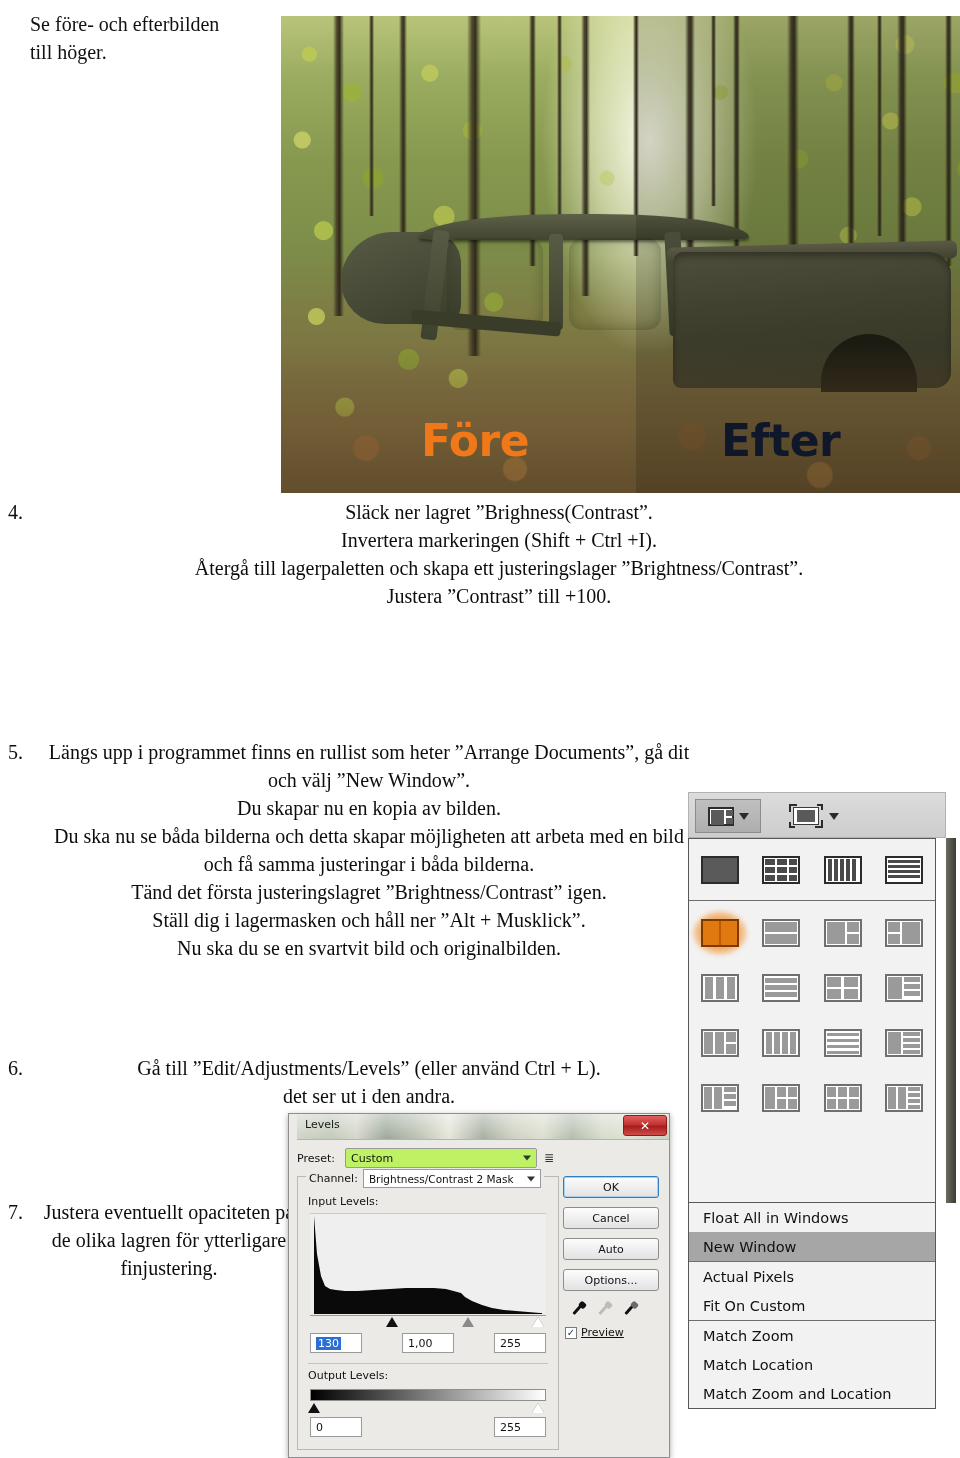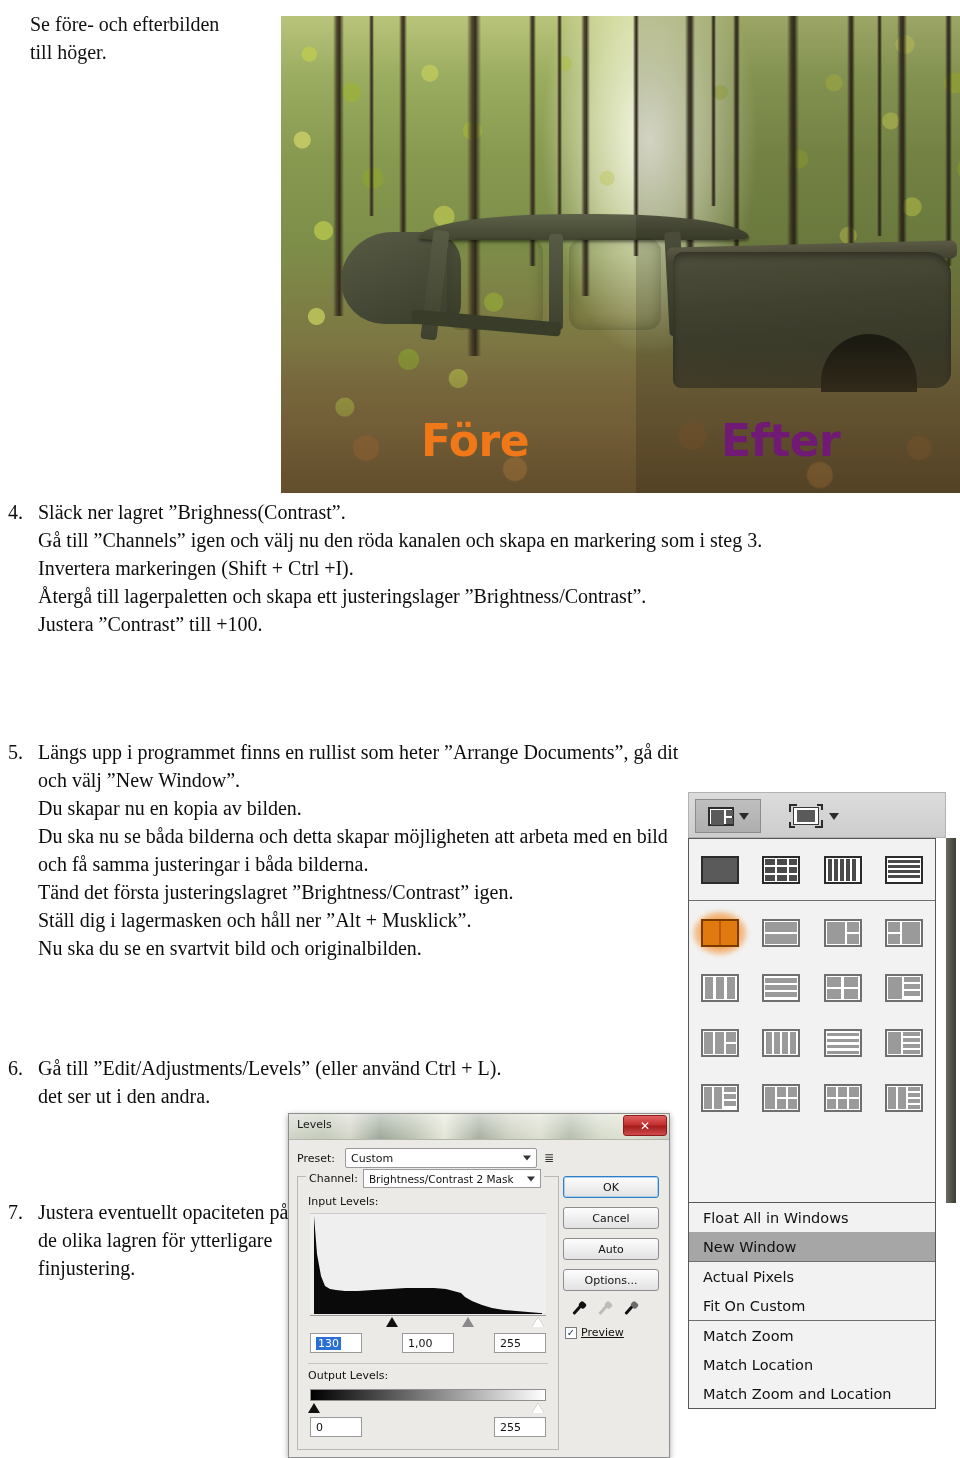--- a/index.html
+++ b/index.html
@@ -137,21 +137,21 @@
   #label-efter { left:440px; }
 
   
   .steps {
     position:absolute; left:0; top:498px; width:960px;
     font-size:20px; line-height:1.40; color:#0d0d0d;
   }
   .step { position:relative; display:flex; margin-bottom:2px; }
   .step-num { width:38px; flex:0 0 38px; text-align:left; padding-left:8px; }
   .step-body { flex:1; }
-  .step-line { display:block; white-space:pre-wrap; }
+  .step-line { display:block; white-space:pre-wrap;text-align:center; }
 
   #step4 { position:absolute; left:0; top:0; width:960px; }
   #step5 { position:absolute; left:0; top:240px; width:700px; }
   #step6 { position:absolute; left:0; top:556px; width:700px; }
   #step7 { position:absolute; left:0; top:700px; width:300px; }
 
   #step5 .step-body, #step6 .step-body, #step7 .step-body { width:640px; }
   #step6 .step-body { width:640px; }
   #step7 .step-body { width:250px; }
 
@@ -162,20 +162,21 @@
     background:#eceae6;
     border:1px solid #8e8e8e;
     box-shadow:0 2px 6px rgba(0,0,0,.35);
   }
   #levels-titlebar {
     height:26px; position:relative;
     background:
       linear-gradient(90deg,#c9cdbe 0%,#b9c3b0 9%,#cfd0c2 16%,#8e9b8a 24%,#b4bca9 33%,#e0e2d2 41%,#9aa493 50%,#c6c9b8 58%,#d6dac8 66%,#aab4a2 74%,#cfd6c2 82%,#d9dcca 90%,#c2c9b6 100%);
     filter:blur(0px);
     border-bottom:1px solid #b5b5b0;
+    margin-left:8px;
   }
   #levels-titlebar::after{
     content:""; position:absolute; inset:0;
     background:linear-gradient(180deg,rgba(255,255,255,.55),rgba(255,255,255,.12));
   }
   #levels-title {
     position:absolute; left:8px; top:4px; z-index:3;
     font-size:11px; color:#1a1a1a;
   }
   #levels-close {
@@ -188,21 +189,21 @@
     cursor:pointer;
   }
   #levels-inner { padding:8px 8px 6px 8px; position:relative; height:318px; }
 
   .lv-row { display:flex; align-items:center; }
   .lbl { font-size:11px; color:#111; }
   .underl { text-decoration:underline; }
 
   #preset-row { margin-bottom:9px; }
   #preset-select {
-    width:192px; height:20px; background:#ffffff;
+    width:192px; height:20px; background:#bef264;
     border:1px solid #9a9a9a; border-radius:2px;
     font-size:11px; padding:2px 16px 2px 5px; position:relative;
     display:flex; align-items:center; color:#111;
   }
   .caret {
     position:absolute; right:5px; top:50%; transform:translateY(-50%);
     width:0;height:0;border-left:4px solid transparent;border-right:4px solid transparent;
     border-top:5px solid #333;
   }
   #preset-menu-icon { margin-left:7px; font-size:12px; color:#333; line-height:1; }
@@ -405,30 +406,29 @@
       <div class="wreck-bedlip"></div>
       <div class="wreck-body"></div>
       <div class="wheel-arch"></div>
       <div class="pillar" style="left:130px; top:300px; width:150px; height:14px; transform:rotate(5deg); background:#3a3c2a;"></div>
     </div>
 
     <div class="ground"></div>
     <div class="efter-overlay"></div>
   </div>
   <div class="photo-label" id="label-fore" style="color:#F07818">Före</div>
-  <div class="photo-label" id="label-efter" style="color:#701a75">Efter</div>
+  <div class="photo-label" id="label-efter" style="color:#0f172a">Efter</div>
 </figure>
 
 <div class="steps">
 
   <div class="step" id="step4">
     <div class="step-num">4.</div>
     <div class="step-body">
       <span class="step-line">Släck ner lagret ”Brighness(Contrast”.</span>
-      <span class="step-line">Gå till ”Channels” igen och välj nu den röda kanalen och skapa en markering som i steg 3.</span>
       <span class="step-line">Invertera markeringen (Shift + Ctrl +I).</span>
       <span class="step-line">Återgå till lagerpaletten och skapa ett justeringslager ”Brightness/Contrast”.</span>
       <span class="step-line">Justera ”Contrast” till +100.</span>
     </div>
   </div>
 
   <div class="step" id="step5">
     <div class="step-num">5.</div>
     <div class="step-body">
       <span class="step-line">Längs upp i programmet finns en rullist som heter ”Arrange Documents”, gå dit och välj ”New Window”.</span>

